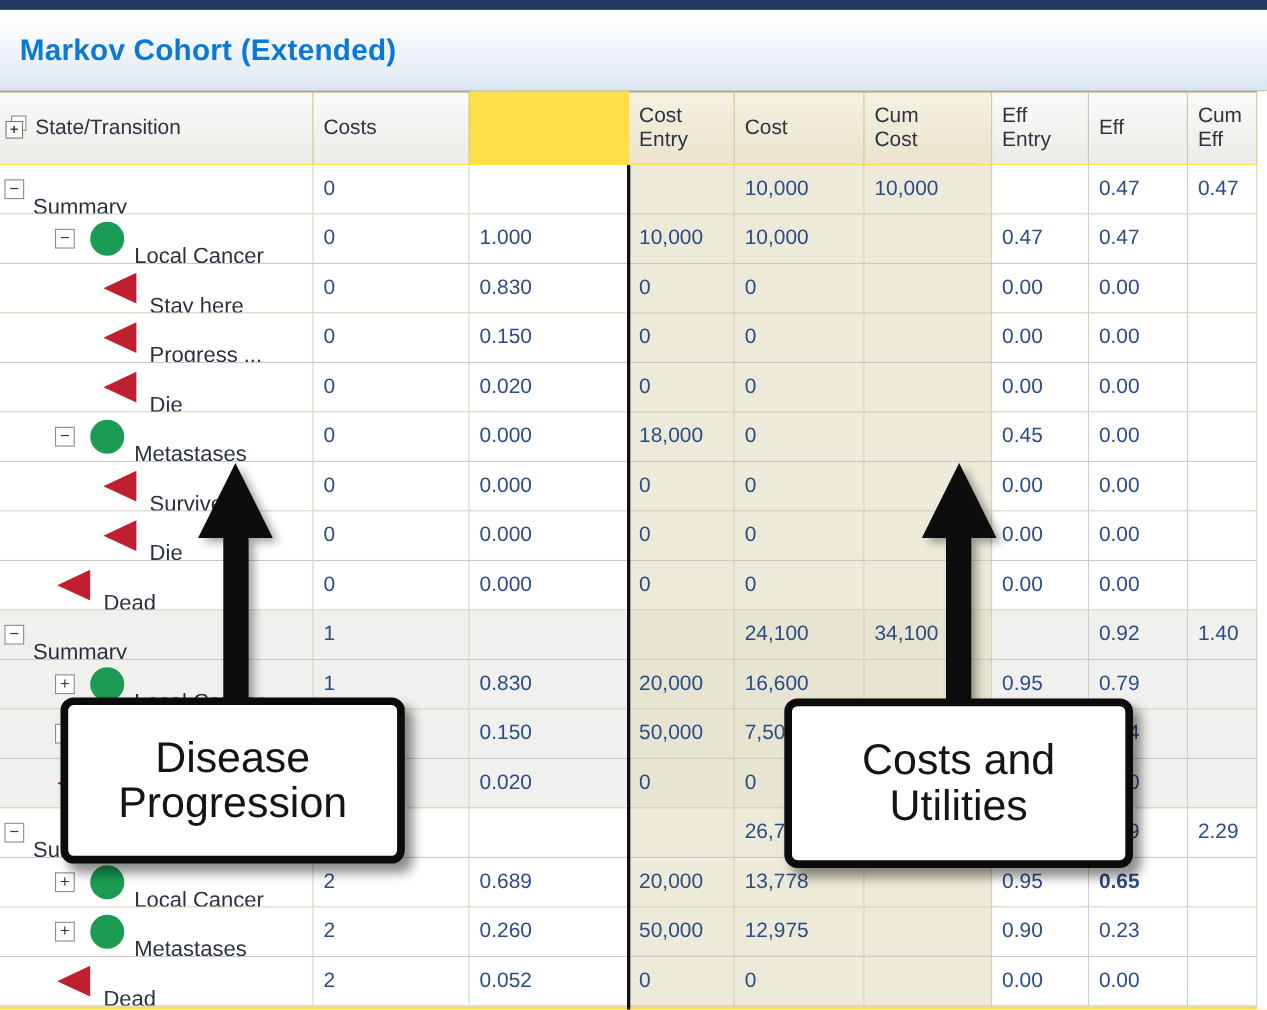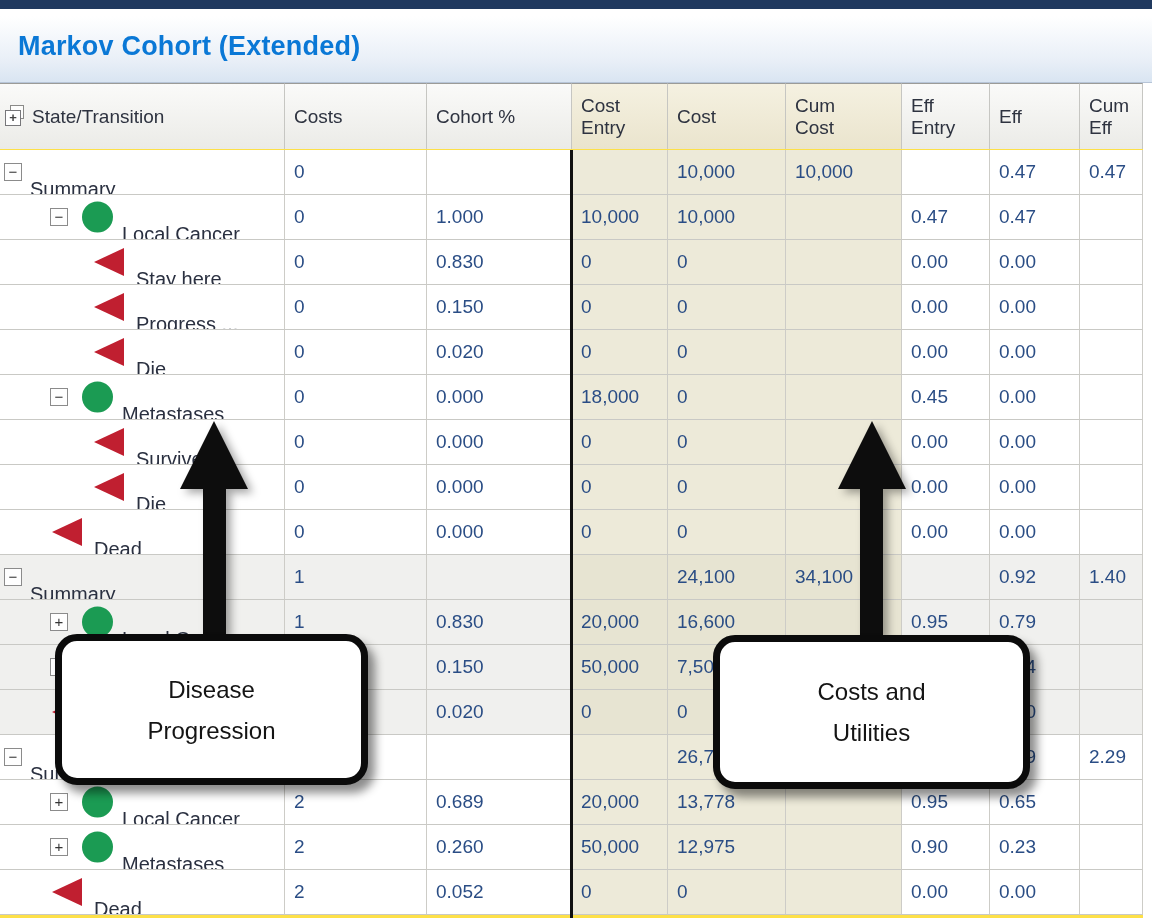--- a/index.html
+++ b/index.html
@@ -60,24 +60,24 @@
   .tri{position:absolute;top:50%;transform:translateY(-50%);width:0;height:0;
     border-top:14px solid transparent;border-bottom:14px solid transparent;
     border-right:30px solid var(--red,#c01f30);}
   
   .divider{position:absolute;left:570px;top:150px;width:3px;height:768px;background:#101010;}
   
   .right-gutter{position:absolute;left:1143px;top:83px;width:9px;height:835px;background:#fff;}
   
   .callout{
     position:absolute;box-sizing:border-box;background:#fff;
-    border:7px solid #0b0b0b;border-radius:22px;
+    border:7px solid #0b0b0b;border-radius:12px;
     box-shadow:7px 8px 10px rgba(0,0,0,.45);
     display:flex;flex-direction:column;align-items:center;justify-content:center;
-    font-size:24px;line-height:41px;color:#141414;text-align:center;z-index:6;
+    font-size:39px;line-height:41px;color:#141414;text-align:center;z-index:6;
   }
   .callout.c1{left:55px;top:634px;width:313px;height:151px;}
   .callout.c2{left:713px;top:635px;width:317px;height:154px;}
   .arrow{position:absolute;z-index:5;filter:drop-shadow(5px 4px 4px rgba(0,0,0,.35));}
   .arrow .bar{position:absolute;background:#0d0d0d;}
   .arrow .head{position:absolute;width:0;height:0;
     border-left:34px solid transparent;border-right:34px solid transparent;
     border-bottom:68px solid #0d0d0d;}
   .arrow.a1{left:180px;top:421px;width:69px;height:214px;}
   .arrow.a1 .head{left:0;top:0;}
@@ -93,21 +93,20 @@
 
   <div class="top-strip"></div>
 
   <div class="title-bar">
     <div class="title">Markov Cohort (Extended)</div>
   </div>
 
   <div class="header-row" id="hrow">
       <div class="hcell first" style="left: 0px; width: 285px;">State/Transition<span class="expall"><span class="back"></span><span class="front">+</span></span></div>
       <div class="hcell" style="left: 285px; width: 142px;">Costs</div>
-      <div class="hcell" style="left: 427px; width: 145px;">Cohort %</div>
       <div class="hcell cost" style="left: 572px; width: 96px;">Cost
 Entry</div>
       <div class="hcell cost" style="left: 668px; width: 118px;">Cost</div>
       <div class="hcell cost" style="left: 786px; width: 116px;">Cum
 Cost</div>
       <div class="hcell" style="left: 902px; width: 88px;">Eff
 Entry</div>
       <div class="hcell" style="left: 990px; width: 90px;">Eff</div>
       <div class="hcell" style="left: 1080px; width: 63px;">Cum
 Eff</div>
@@ -319,21 +318,21 @@
           <span class="exp" style="left: 50px;">+</span>
           <span class="circle" style="left: 82px;"></span>
           <span class="lbl" style="left: 122px;">Local Cancer</span>
         </div>
         <div class="cell" style="left: 285px; width: 142px;">2</div>
         <div class="cell" style="left: 427px; width: 145px;">0.689</div>
         <div class="cell cost" style="left: 572px; width: 96px;">20,000</div>
         <div class="cell cost" style="left: 668px; width: 118px;">13,778</div>
         <div class="cell cost" style="left: 786px; width: 116px;"></div>
         <div class="cell" style="left: 902px; width: 88px;">0.95</div>
-        <div class="cell" style="left: 990px; width: 90px;">0.65</div>
+        <div class="cell" style="left: 990px; width: 90px; font-weight: bold;">0.65</div>
         <div class="cell" style="left: 1080px; width: 63px;"></div>
       </div>
       <div class="trow w" style="top: 675px;">
         <div class="cell first" style="left: 0px; width: 285px;">
           <span class="exp" style="left: 50px;">+</span>
           <span class="circle" style="left: 82px;"></span>
           <span class="lbl" style="left: 122px;">Metastases</span>
         </div>
         <div class="cell" style="left: 285px; width: 142px;">2</div>
         <div class="cell" style="left: 427px; width: 145px;">0.260</div>

